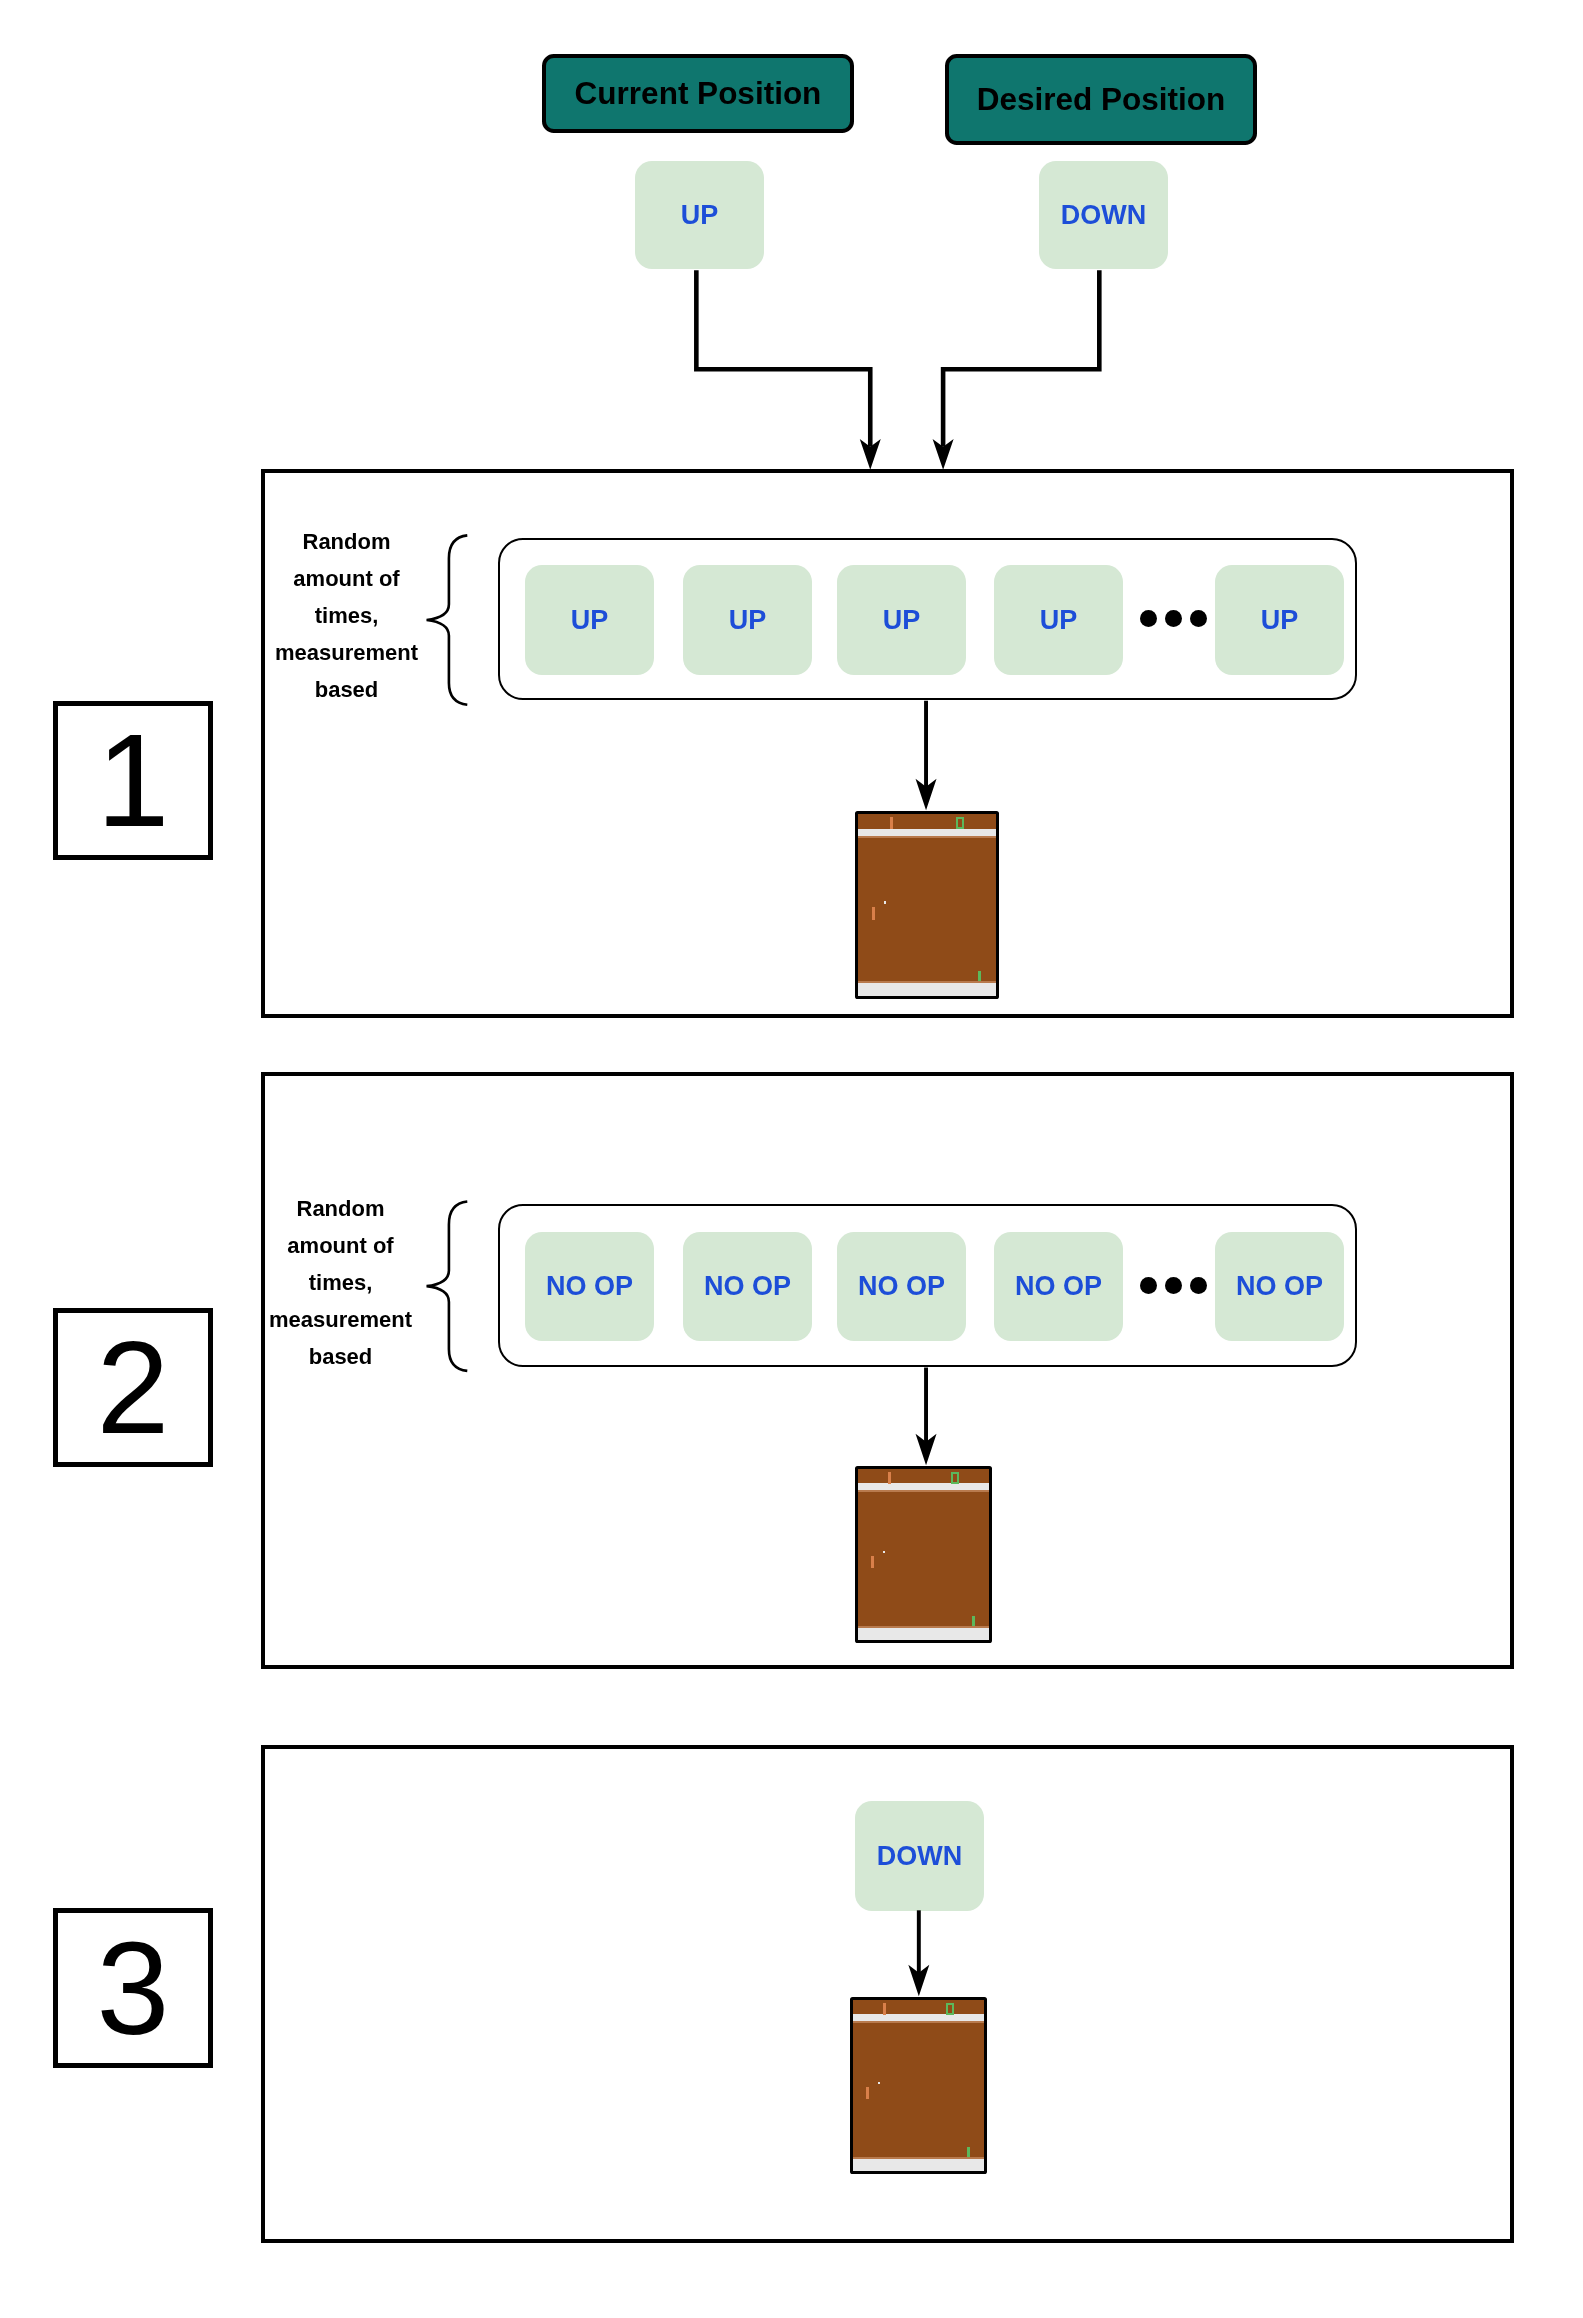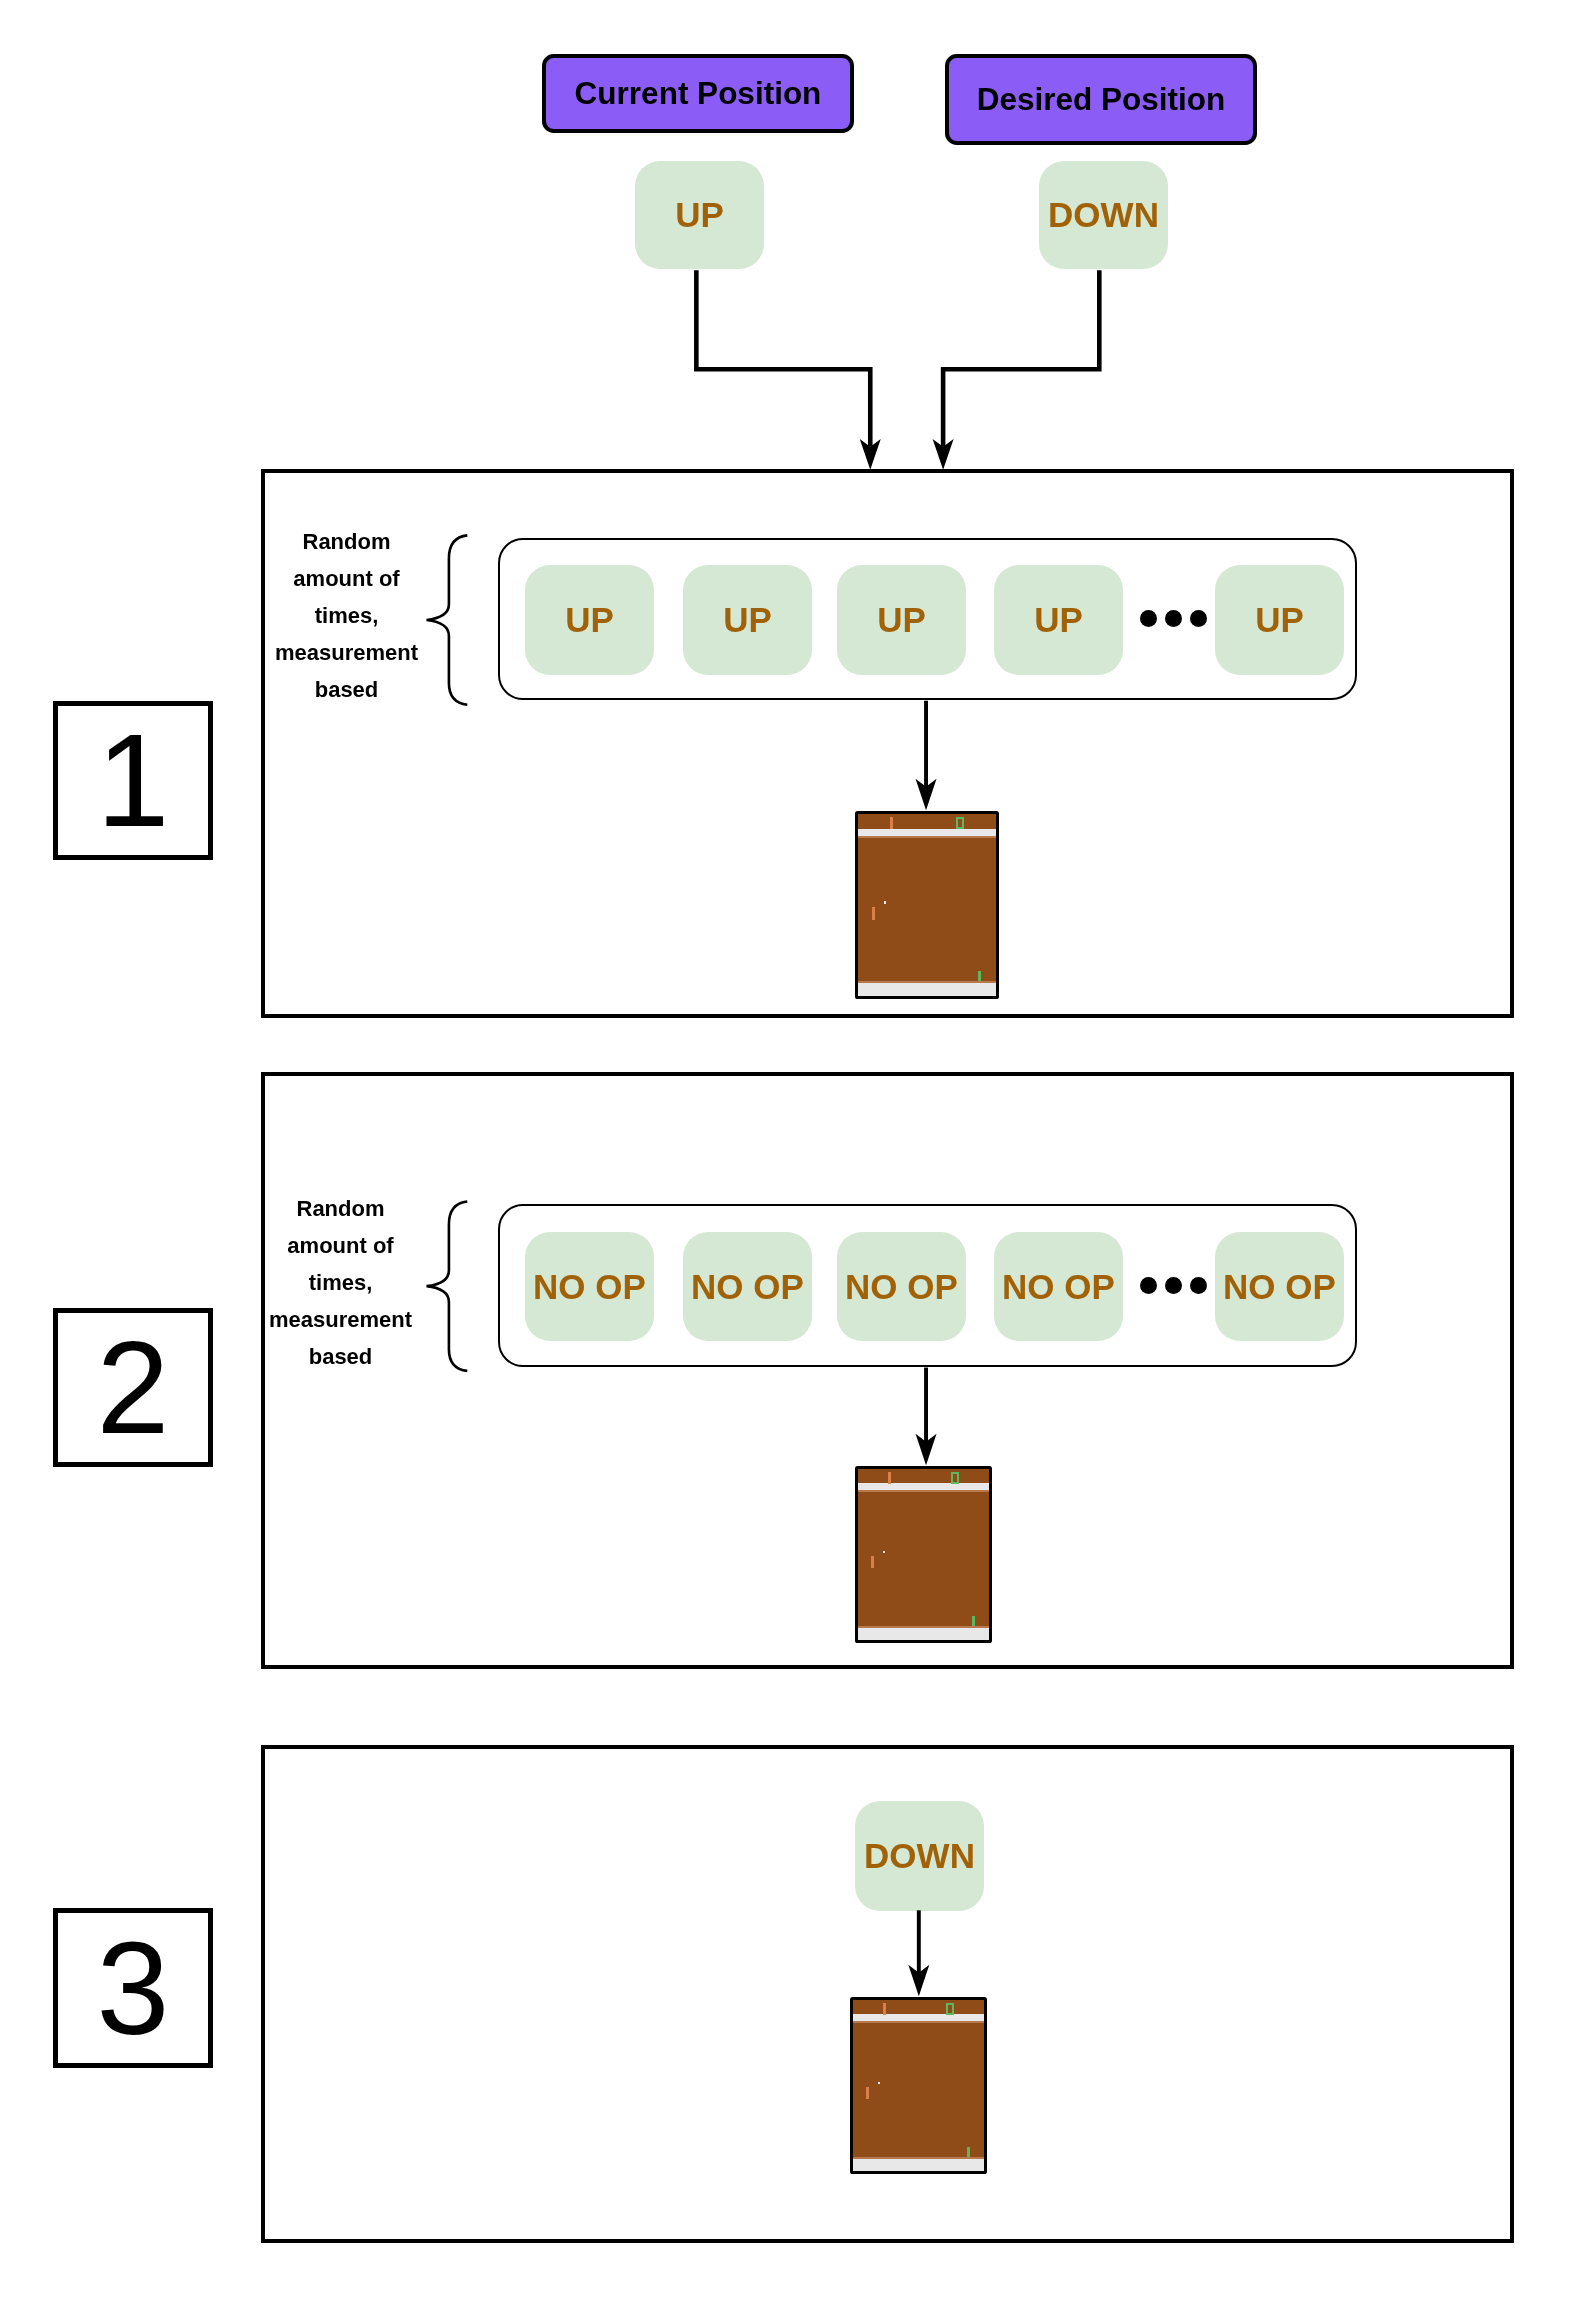--- a/index.html
+++ b/index.html
@@ -1,19 +1,19 @@
 <!DOCTYPE html>
 <html style="font-size:10.5px"><head>
 <meta charset="utf-8">
 <style>
   html,body{margin:0;padding:0;background:#ffffff;}
   body{width:1583px;height:2319px;position:relative;overflow:hidden;font-family:"Liberation Sans",sans-serif;color:#000;}
   .abs{position:absolute;box-sizing:border-box;}
-  .pos-box{border:4.6px solid #000;border-radius:11.8px;background:#8b5cf6;display:flex;align-items:center;justify-content:center;font-weight:bold;font-size:31.5px;}
-  .action{background:#d5e8d4;border-radius:25px;display:flex;align-items:center;justify-content:center;font-weight:bold;font-size:35px;color:#a16207;}
+  .pos-box{border:4.6px solid #000;border-radius:11.8px;background:#0f766e;display:flex;align-items:center;justify-content:center;font-weight:bold;font-size:31.5px;}
+  .action{background:#d5e8d4;border-radius:17px;display:flex;align-items:center;justify-content:center;font-weight:bold;font-size:27px;color:#1d4ed8;}
   .frame{border:4.6px solid #000;}
   .num-box{border:5.3px solid #000;background:#fff;display:flex;align-items:center;justify-content:center;font-size:131px;line-height:1;}
   .container{border:2.6px solid #000;border-radius:25px;background:#fff;}
   .label{font-weight:bold;font-size:22px;text-align:center;line-height:37px;width:171px;}
   svg.overlay{position:absolute;left:0;top:0;}
   .dots{display:flex;align-items:center;justify-content:space-between;}
   .dot{width:17px;height:17px;border-radius:50%;background:#000;}
   .game{border:3.3px solid #000;border-radius:2.6px;background:#8f4b18;overflow:hidden;}
   .game .band{position:absolute;left:0;right:0;background:#e8e8e8;}
   .game .band-top{top:8%;height:4%;border-bottom:2px solid #b87a4d;}

